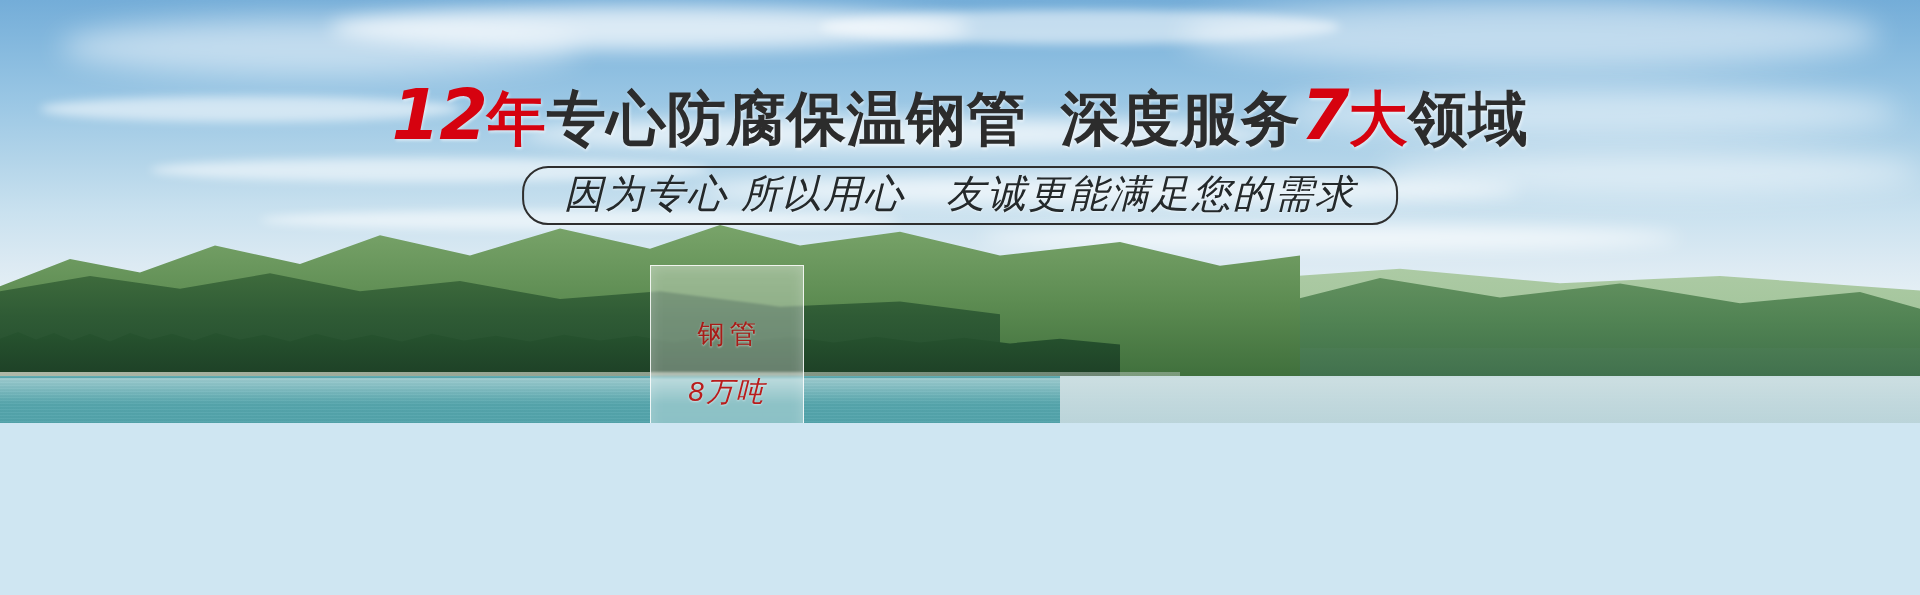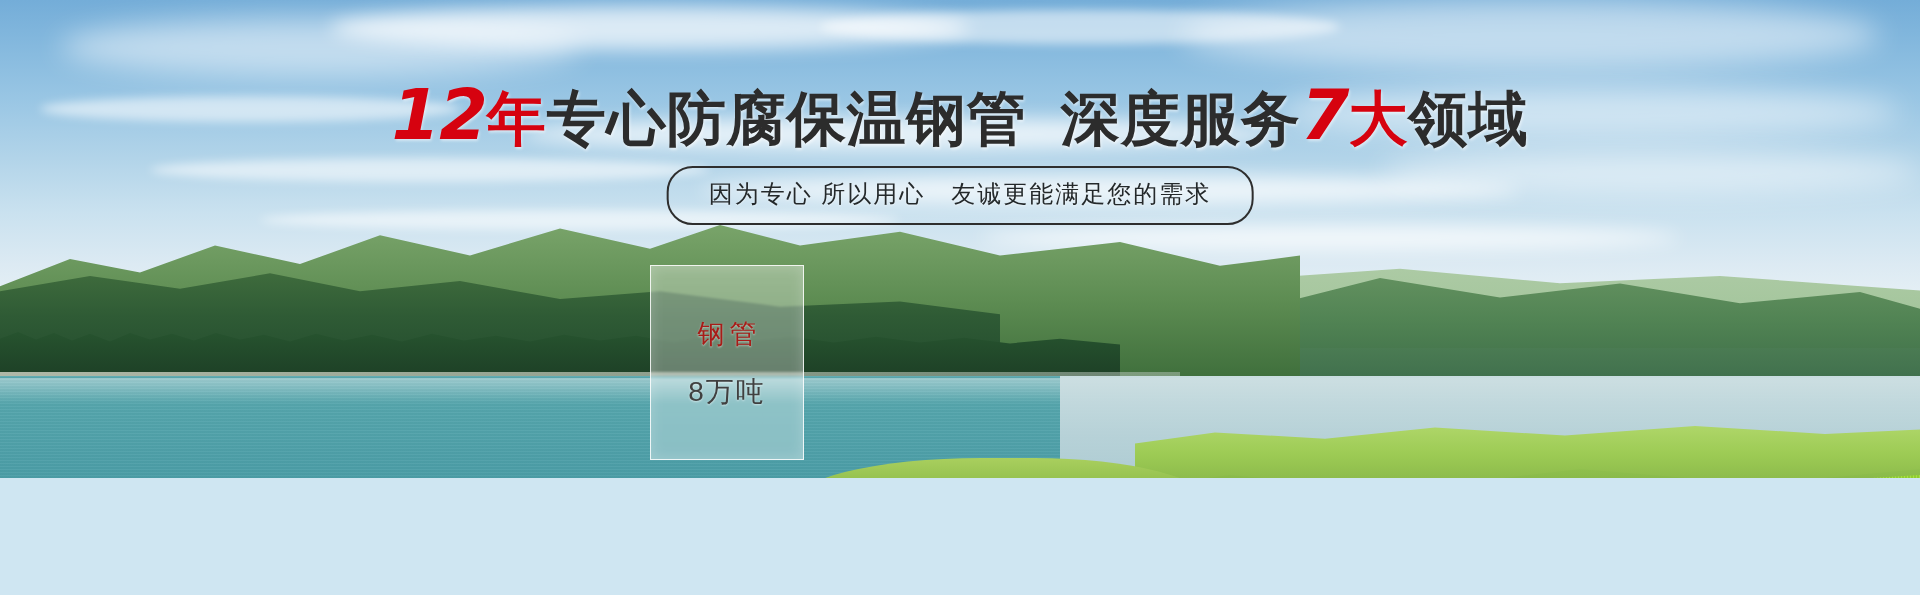--- a/index.html
+++ b/index.html
@@ -2,21 +2,21 @@
 <html><head>
 <meta charset="utf-8">
 <title>Banner</title>
 <style>
   html,body{margin:0;padding:0;}
   body{
     width:1920px;height:595px;overflow:hidden;
     font-family:"Liberation Sans","DejaVu Sans",sans-serif;
     background:#cfe6f2;
   }
-  .banner{position:relative;width:1920px;height:478px;overflow:hidden;}
+  .banner{position:relative;width:1920px;height:423px;overflow:hidden;}
 
   
   .sky{
     position:absolute;left:0;top:0;width:1920px;height:330px;
     background:linear-gradient(to bottom,
       #74add8 0%, #85b9de 14%, #99c6e4 30%,
       #b2d4e9 48%, #c9e1ef 64%, #dceaf3 80%, #e9f2f6 94%, #eef5f7 100%);
   }
   .cloud{position:absolute;background:rgba(255,255,255,.72);border-radius:50%;filter:blur(9px);}
   .cloud.s{filter:blur(5px);background:rgba(255,255,255,.55);}
@@ -160,23 +160,24 @@
     text-shadow:1px 2px 3px rgba(255,255,255,.5);
   }
   .headline .hred{color:#d6020f;}
   .headline .gap{display:inline-block;width:34px;}
 
   
   .pill{
     position:absolute;left:50%;top:166px;transform:translateX(-50%);
     padding:9px 40px 12px;
     border:2px solid #2e2e2e;border-radius:26px;
-    font-size:24px;line-height:34px;letter-spacing:2px;
+    font-size:39px;line-height:34px;letter-spacing:2px;
     color:#24292b;white-space:nowrap;
     text-shadow:0 1px 2px rgba(255,255,255,.5);
+    font-style:italic;
   }
 
   
   .cards{
     position:absolute;left:650px;top:265px;
     display:flex;gap:18px;
   }
   .card{
     width:152px;height:193px;
     border:1px solid rgba(255,255,255,.85);
@@ -187,22 +188,23 @@
     align-items:center;justify-content:center;
     box-shadow:0 0 14px rgba(255,255,255,.22) inset;
   }
   .card .label{
     font-size:27px;line-height:32px;letter-spacing:5px;
     color:#a81c18;text-indent:5px;margin-bottom:26px;
     text-shadow:0 1px 2px rgba(255,255,255,.55);
   }
   .card .value{
     font-size:28px;line-height:32px;letter-spacing:2px;
-    color:#404040;
+    color:#b91c1c;
     text-shadow:0 1px 2px rgba(255,255,255,.55);
+    font-style:italic;
   }
   .card .value sup{font-size:17px;vertical-align:super;letter-spacing:0;}
 </style>
 </head>
 <body>
 
 <div class="banner">
 
   <div class="sky"></div>
 

